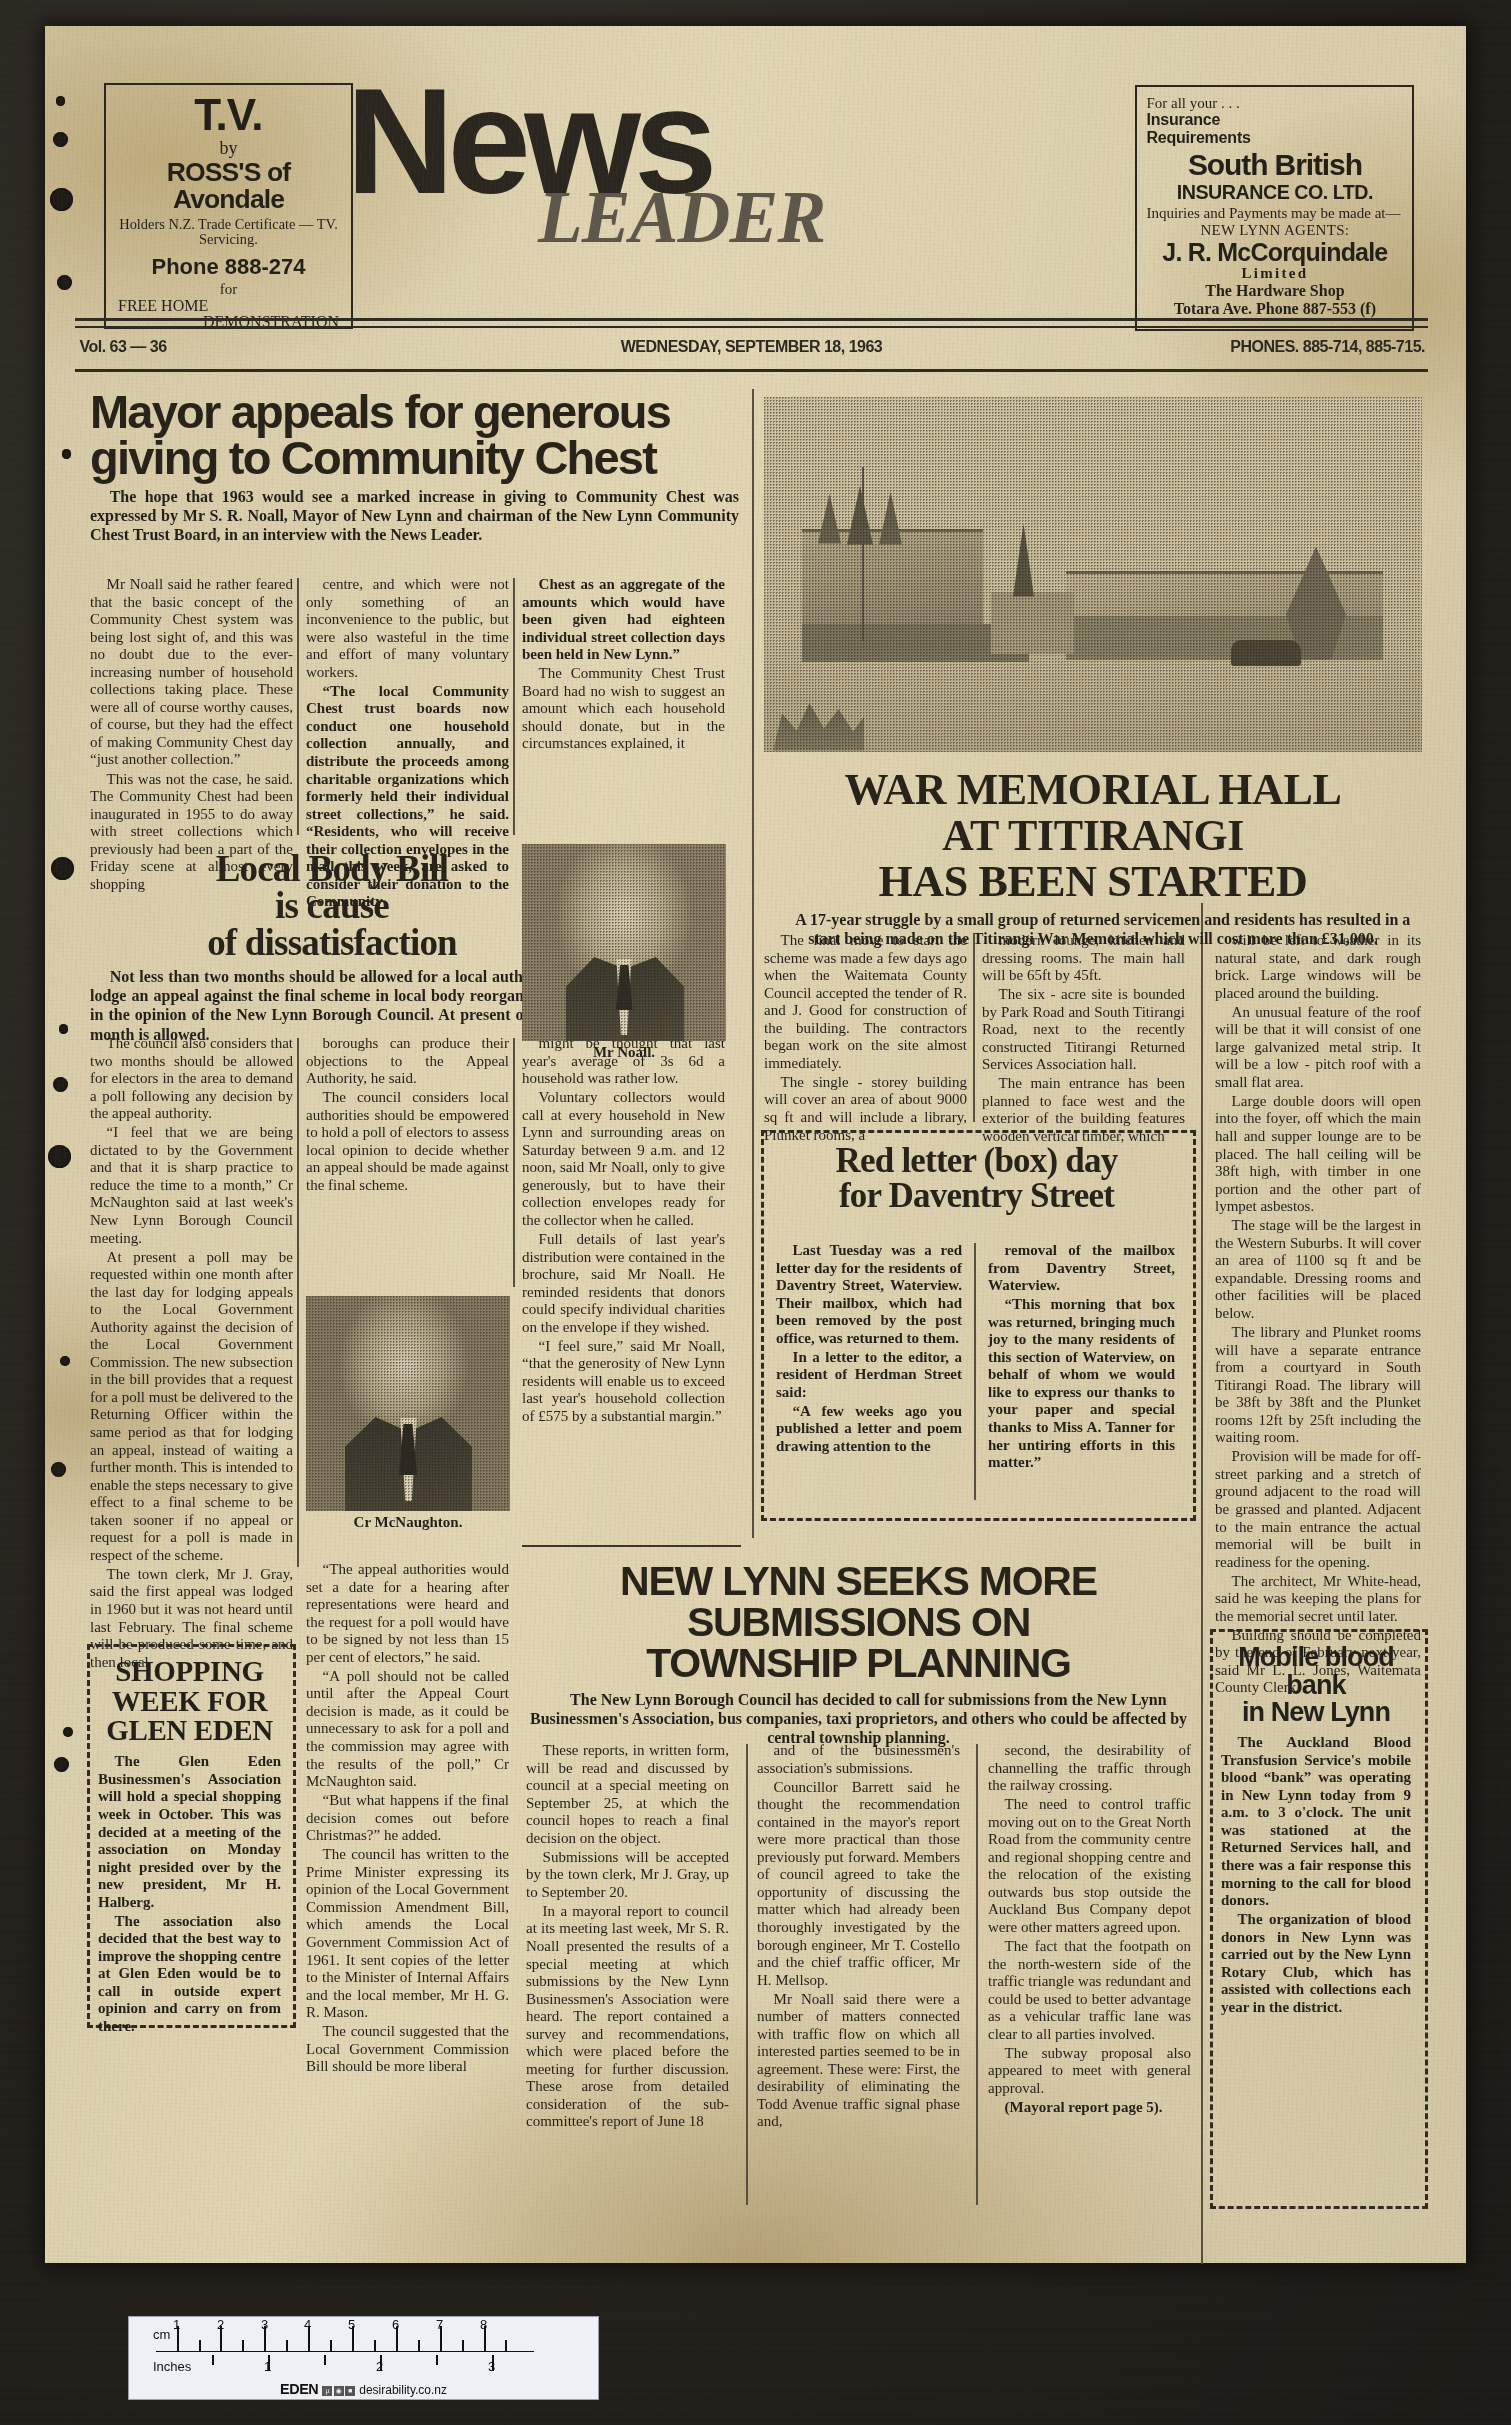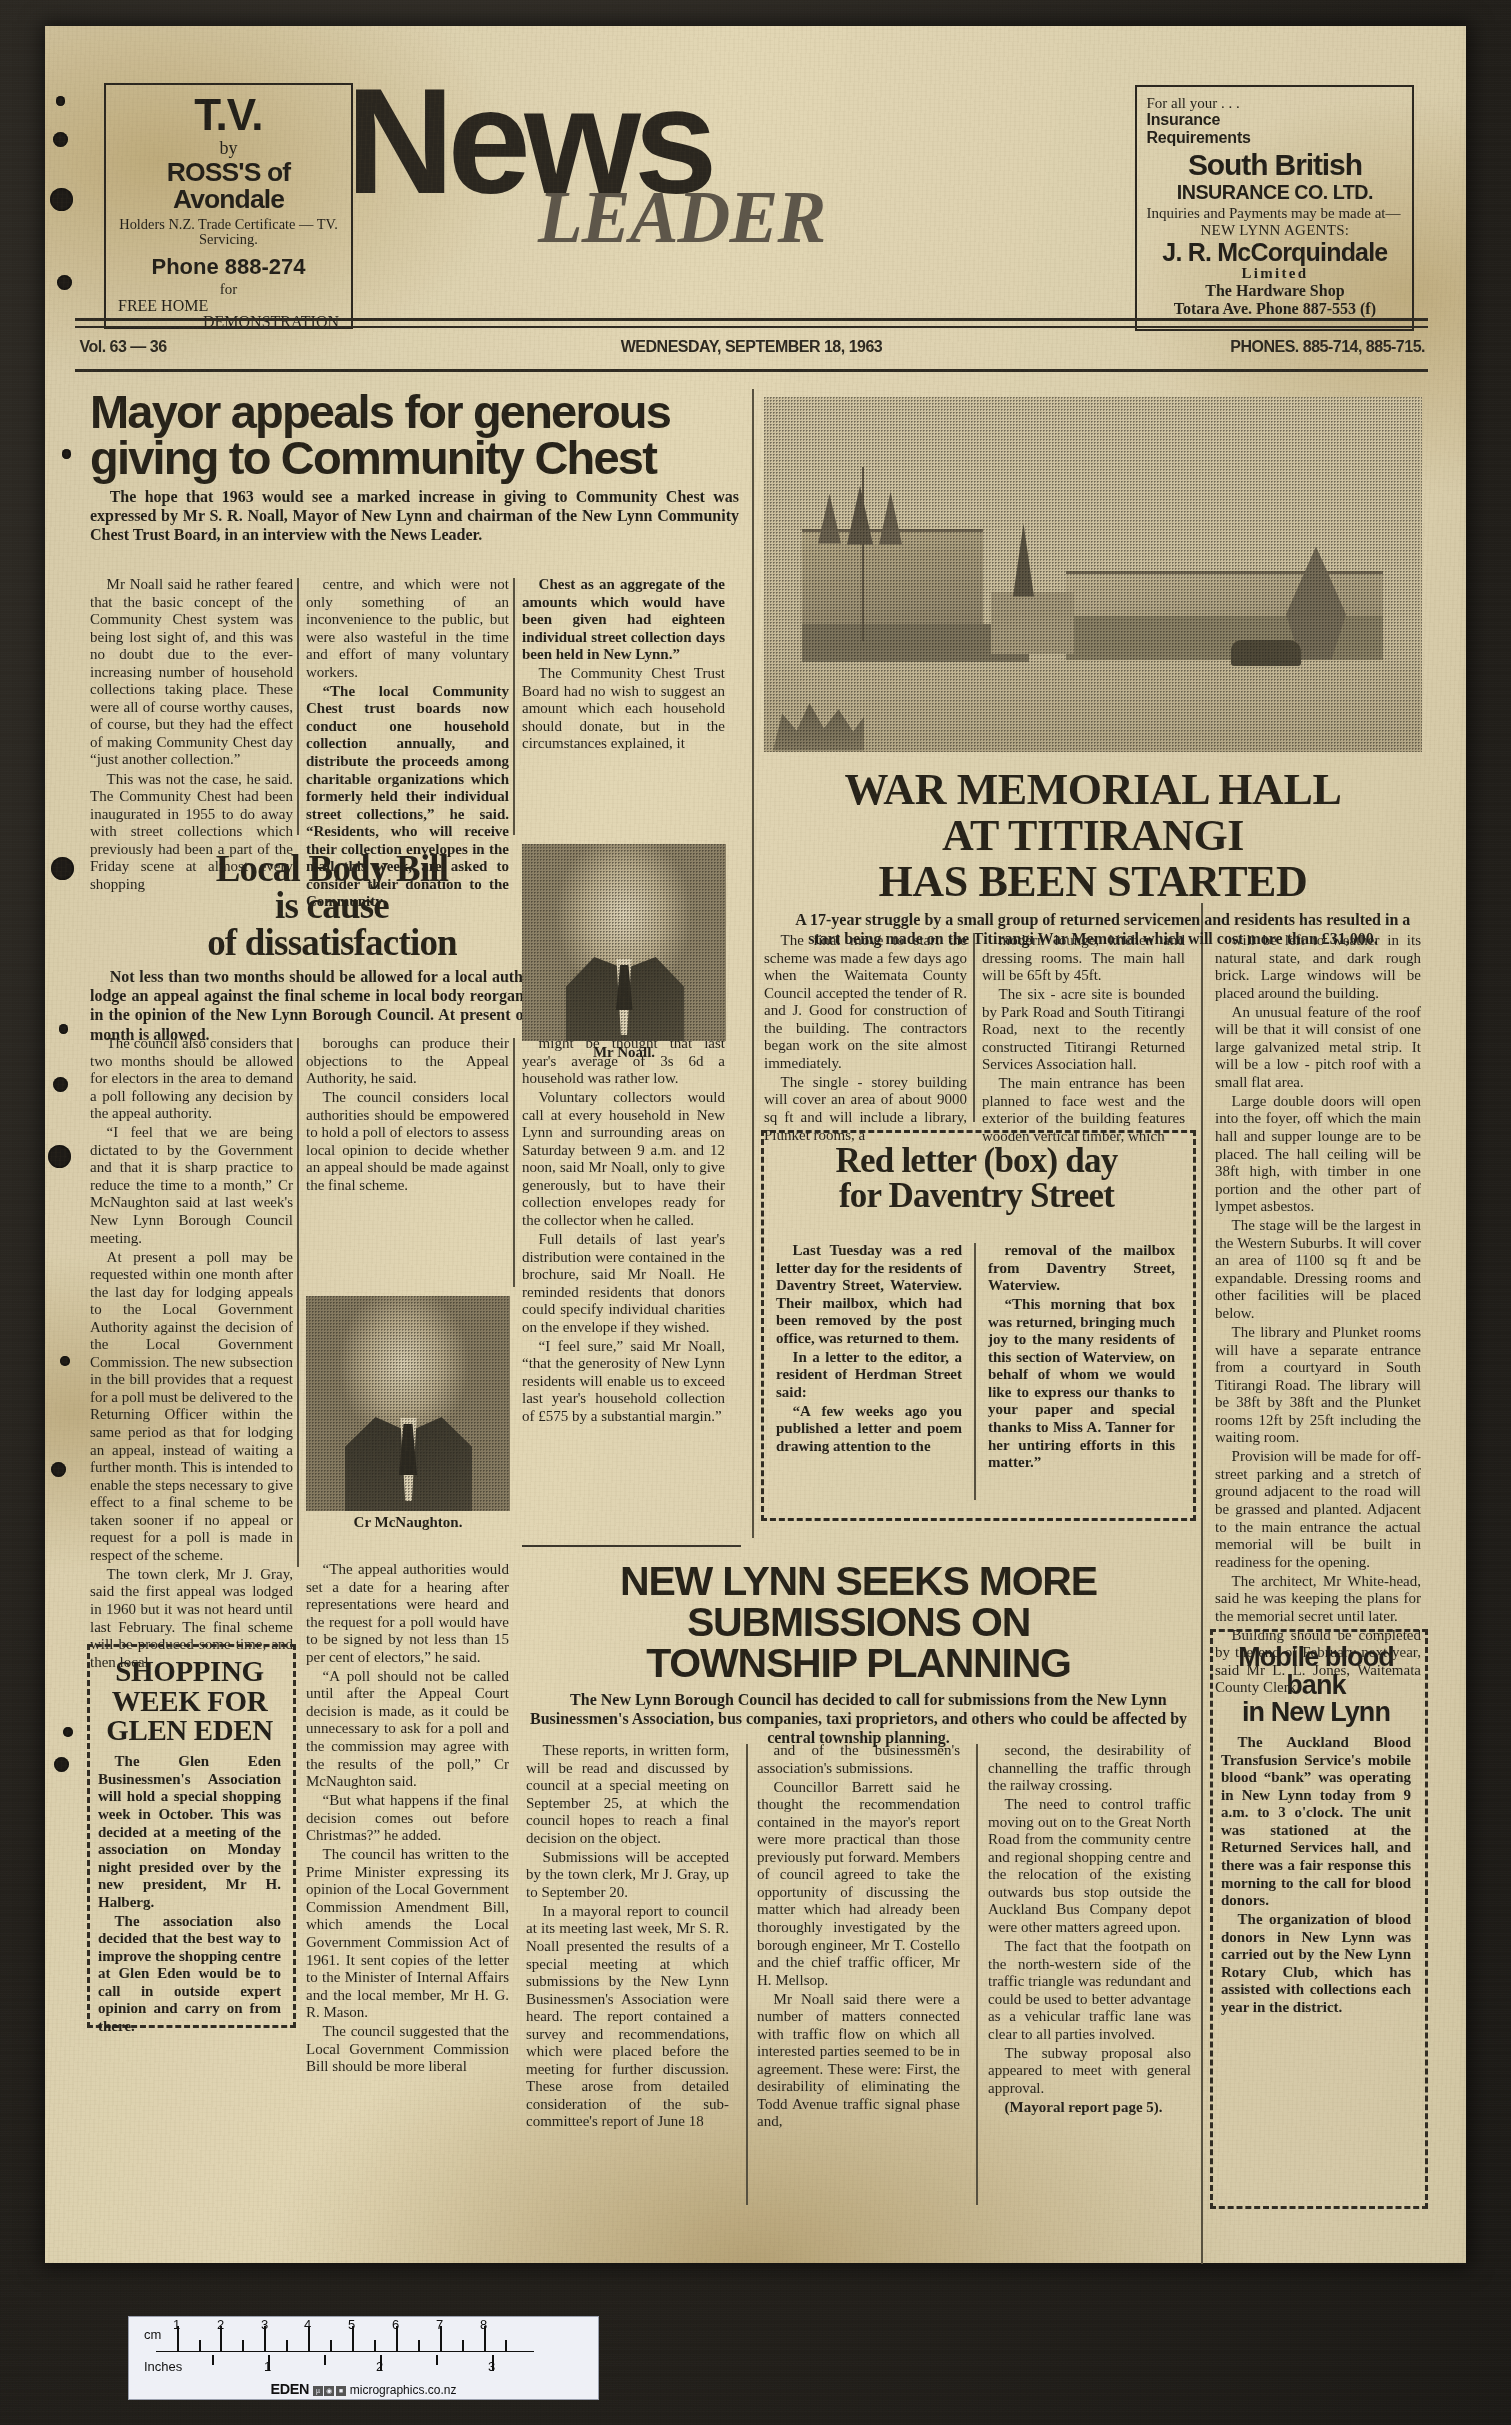--- a/index.html
+++ b/index.html
@@ -129,21 +129,21 @@
   .photo::after{content:"";position:absolute;inset:0;
     background-image:radial-gradient(circle at 0.8px 0.8px, rgba(40,36,28,.55) 0.7px, transparent 0.9px);
     background-size:3px 3px;}
 
   .dashbox{position:absolute;border:3.8px dashed #2f2b22;}
 
   
   .scalebar{position:absolute;left:128px;bottom:26.5px;width:469px;height:82px;
             background:#eef0f6;border:0.8px solid #9aa0ae;}
   .sb-row{position:relative;height:38px;}
-  .sb-lab{position:absolute;left:15px;top:10.6px;font-family:"Liberation Sans",sans-serif;
+  .sb-lab{position:absolute;left:24px;top:10.6px;font-family:"Liberation Sans",sans-serif;
           font-size:13px;color:#111;}
   .tick{position:absolute;background:#111;width:1.5px;}
   .tnum{position:absolute;font-family:"Liberation Sans",sans-serif;font-size:13px;color:#111;}
   .sb-foot{position:absolute;left:0;right:0;bottom:1.5px;text-align:center;
            font-family:"Liberation Sans",sans-serif;font-size:12px;color:#111;}
   .sb-foot b{font-size:14.4px;letter-spacing:-0.4px;}
   .sb-sq{display:inline-block;width:9.8px;height:9.8px;background:#555;color:#eef0f6;
          font-size:6.8px;line-height:9.8px;text-align:center;margin:0 0.8px;vertical-align:0.8px;}
 </style>
 </head>
@@ -480,16 +480,16 @@
     <span class="tick" style="left:251px;top:0;height:16.6px;"></span>
     <span class="tick" style="left:307px;top:0;height:10.6px;"></span>
     <span class="tick" style="left:363px;top:0;height:16.6px;"></span>
     <span class="tnum" style="left:135px;top:4.5px;">1</span>
     <span class="tnum" style="left:247px;top:4.5px;">2</span>
     <span class="tnum" style="left:359px;top:4.5px;">3</span>
   </div>
   <div class="sb-foot">
     <b>EDEN</b>
     <span class="sb-sq">µ</span><span class="sb-sq">◉</span><span class="sb-sq">■</span>
-    <span>micrographics.co.nz</span>
+    <span>desirability.co.nz</span>
   </div>
 </div>
 
 
 </body></html>

